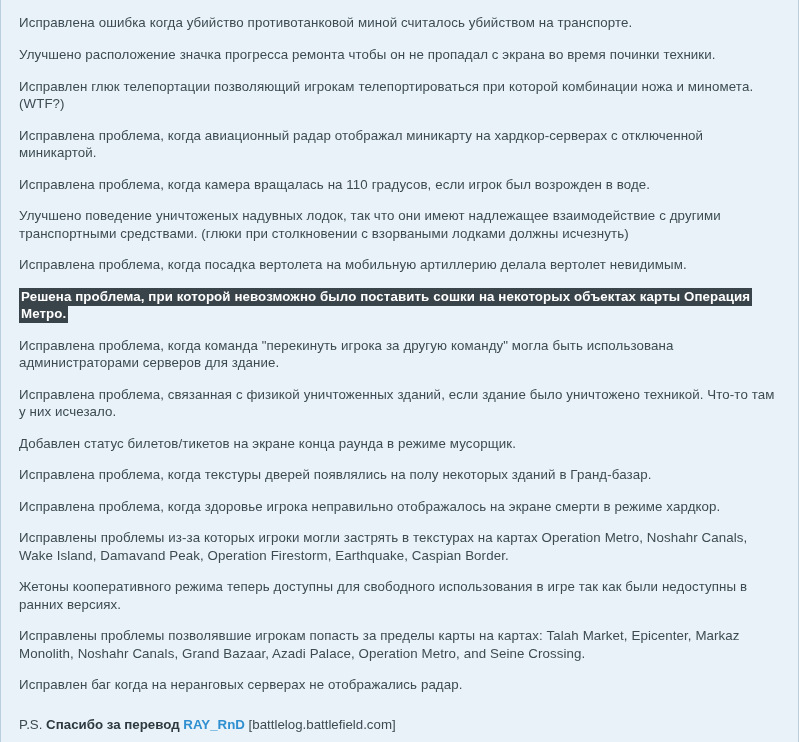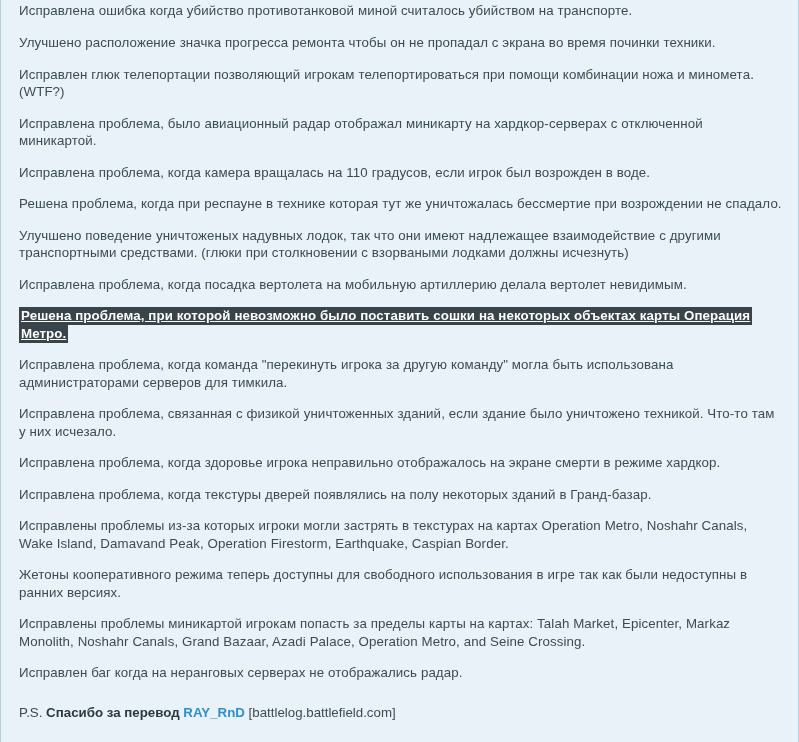--- a/index.html
+++ b/index.html
@@ -34,30 +34,29 @@
     color: #3c4b52;
     font-size: 13.3px;
     line-height: 17.5px;
     letter-spacing: 0.1px;
   }
   .para-wrap {
     margin-bottom: 14px;
   }
   .para-wrap.first {
     margin-top: 0;
-    padding-top: 2px;
+    padding-top: 14px;
   }
   .highlight .para {
     display: inline;
     background: #39434a;
     color: #ffffff;
     font-weight: bold;
     padding: 1px 2px 2px 2px;
     box-decoration-break: clone;
-    text-decoration: underline;
     -webkit-box-decoration-break: clone;
   }
   .signature {
     margin-top: 22px;
     font-size: 13.3px;
     color: #3c4b52;
     line-height: 17.5px;
   }
   .sig-label {
     font-weight: normal;
@@ -87,74 +86,74 @@
 
     <div class="para-wrap first top-clip">
       <p class="para">Исправлена ошибка когда убийство противотанковой миной считалось убийством на транспорте.</p>
     </div>
 
     <div class="para-wrap">
       <p class="para">Улучшено расположение значка прогресса ремонта чтобы он не пропадал с экрана во время починки техники.</p>
     </div>
 
     <div class="para-wrap">
-      <p class="para">Исправлен глюк телепортации позволяющий игрокам телепортироваться при помощи комбинации ножа и миномета.(WTF?)</p>
+      <p class="para">Исправлен глюк телепортации позволяющий игрокам телепортироваться при которой комбинации ножа и миномета.(WTF?)</p>
     </div>
 
     <div class="para-wrap">
-      <p class="para">Исправлена проблема, было авиационный радар отображал миникарту на хардкор-серверах с отключенной миникартой.</p>
+      <p class="para">Исправлена проблема, когда авиационный радар отображал миникарту на хардкор-серверах с отключенной миникартой.</p>
     </div>
 
     <div class="para-wrap">
       <p class="para">Исправлена проблема, когда камера вращалась на 110 градусов, если игрок был возрожден в воде.</p>
     </div>
 
-    <div class="para-wrap">
-      <p class="para">Решена проблема, когда при респауне в технике которая тут же уничтожалась бессмертие при возрождении не спадало.</p>
-    </div>
 
     <div class="para-wrap">
       <p class="para">Улучшено поведение уничтоженых надувных лодок, так что они имеют надлежащее взаимодействие с другими транспортными средствами. (глюки при столкновении с взорваными лодками должны исчезнуть)</p>
     </div>
 
     <div class="para-wrap">
       <p class="para">Исправлена проблема, когда посадка вертолета на мобильную артиллерию делала вертолет невидимым.</p>
     </div>
 
     <div class="para-wrap highlight">
       <p class="para">Решена проблема, при которой невозможно было поставить сошки на некоторых объектах карты Операция Метро.</p>
     </div>
 
     <div class="para-wrap">
-      <p class="para">Исправлена проблема, когда команда "перекинуть игрока за другую команду" могла быть использована администраторами серверов для тимкила.</p>
+      <p class="para">Исправлена проблема, когда команда "перекинуть игрока за другую команду" могла быть использована администраторами серверов для здание.</p>
     </div>
 
     <div class="para-wrap">
       <p class="para">Исправлена проблема, связанная с физикой уничтоженных зданий, если здание было уничтожено техникой. Что-то там у них исчезало.</p>
     </div>
 
-
     <div class="para-wrap">
-      <p class="para">Исправлена проблема, когда здоровье игрока неправильно отображалось на экране смерти в режиме хардкор.</p>
+      <p class="para">Добавлен статус билетов/тикетов на экране конца раунда в режиме мусорщик.</p>
     </div>
 
     <div class="para-wrap">
       <p class="para">Исправлена проблема, когда текстуры дверей появлялись на полу некоторых зданий в Гранд-базар.</p>
+    </div>
+
+    <div class="para-wrap">
+      <p class="para">Исправлена проблема, когда здоровье игрока неправильно отображалось на экране смерти в режиме хардкор.</p>
     </div>
 
     <div class="para-wrap">
       <p class="para">Исправлены проблемы из-за которых игроки могли застрять в текстурах на картах Operation Metro, Noshahr Canals, Wake Island, Damavand Peak, Operation Firestorm, Earthquake, Caspian Border.</p>
     </div>
 
     <div class="para-wrap">
       <p class="para">Жетоны кооперативного режима теперь доступны для свободного использования в игре так как были недоступны в ранних версиях.</p>
     </div>
 
     <div class="para-wrap">
-      <p class="para">Исправлены проблемы миникартой игрокам попасть за пределы карты на картах: Talah Market, Epicenter, Markaz Monolith, Noshahr Canals, Grand Bazaar, Azadi Palace, Operation Metro, and Seine Crossing.</p>
+      <p class="para">Исправлены проблемы позволявшие игрокам попасть за пределы карты на картах: Talah Market, Epicenter, Markaz Monolith, Noshahr Canals, Grand Bazaar, Azadi Palace, Operation Metro, and Seine Crossing.</p>
     </div>
 
     <div class="para-wrap">
       <p class="para">Исправлен баг когда на неранговых серверах не отображались радар.</p>
     </div>
 
     <div class="signature">
       <span class="sig-label">P.S. </span><span class="sig-thanks">Спасибо за перевод </span><a class="sig-link" href="#">RAY_RnD</a><span class="sig-src"> [battlelog.battlefield.com]</span>
     </div>
 

